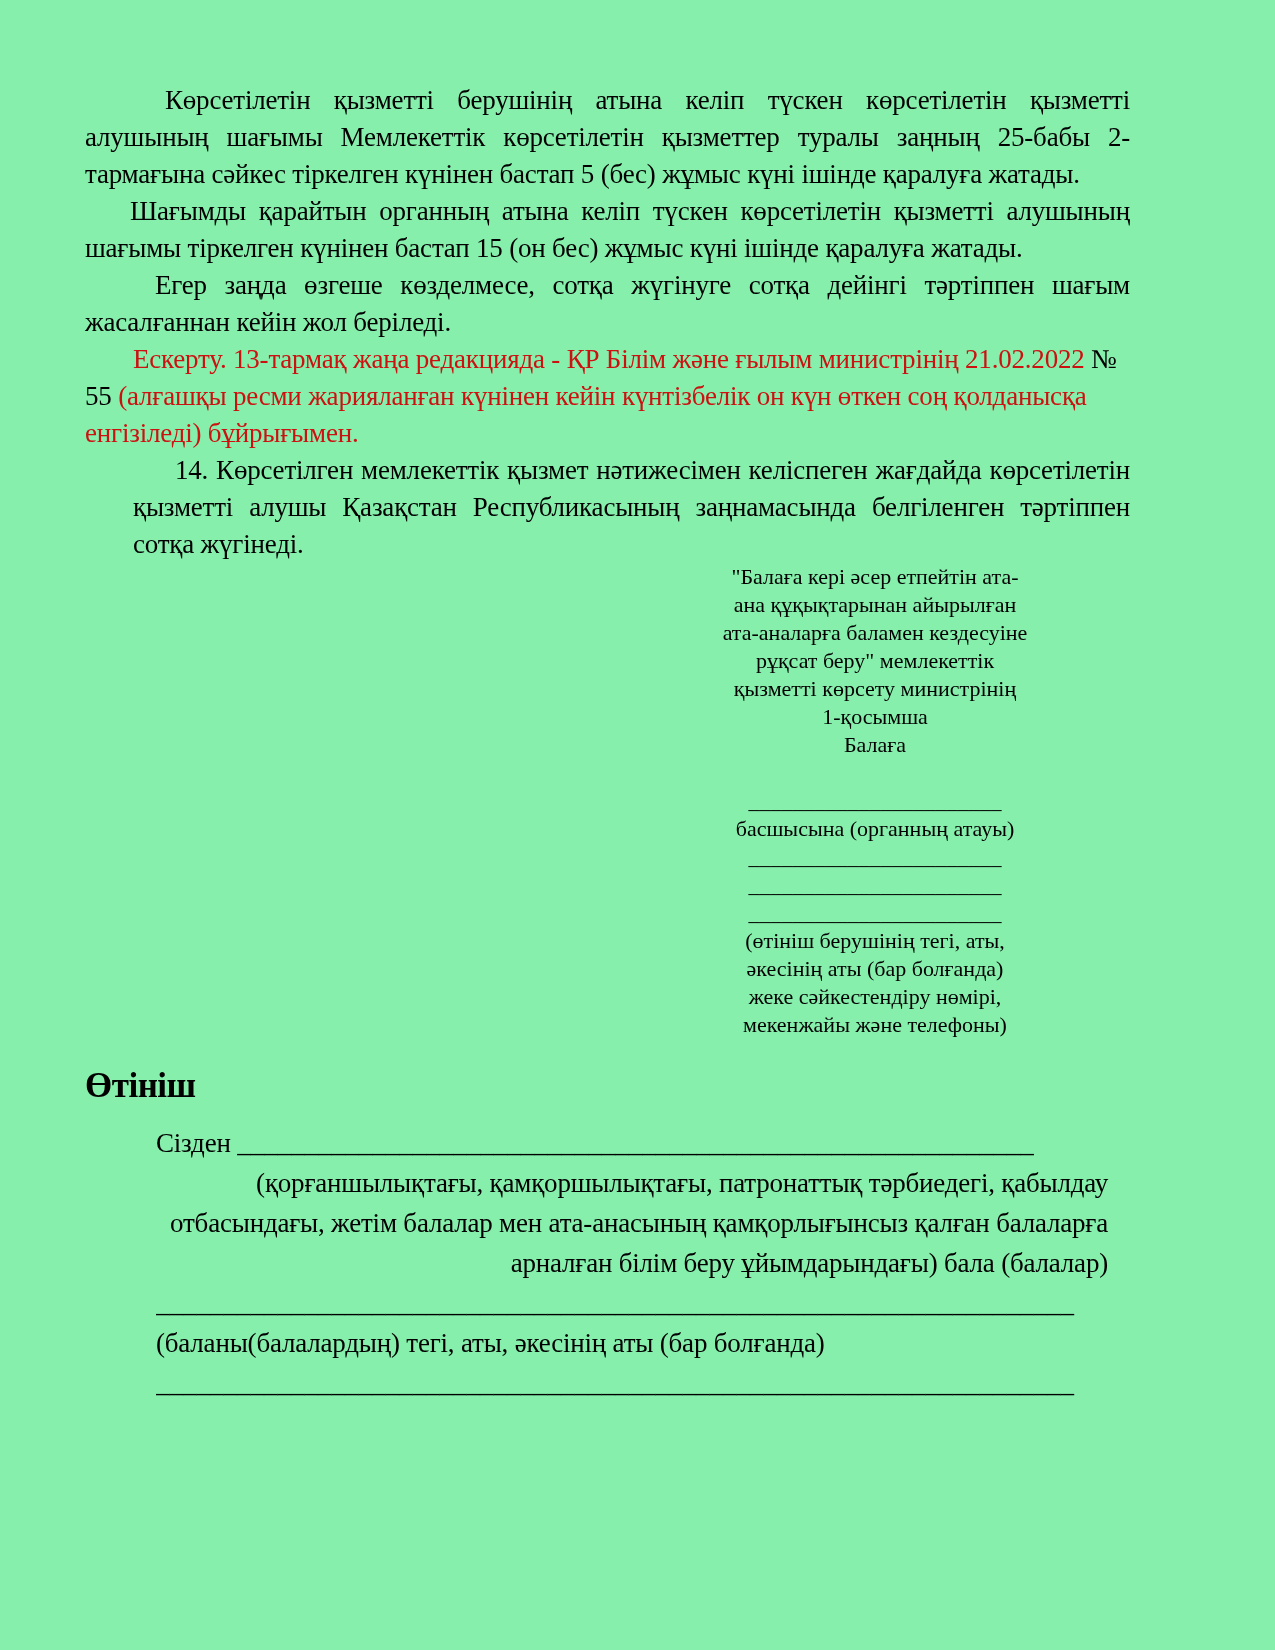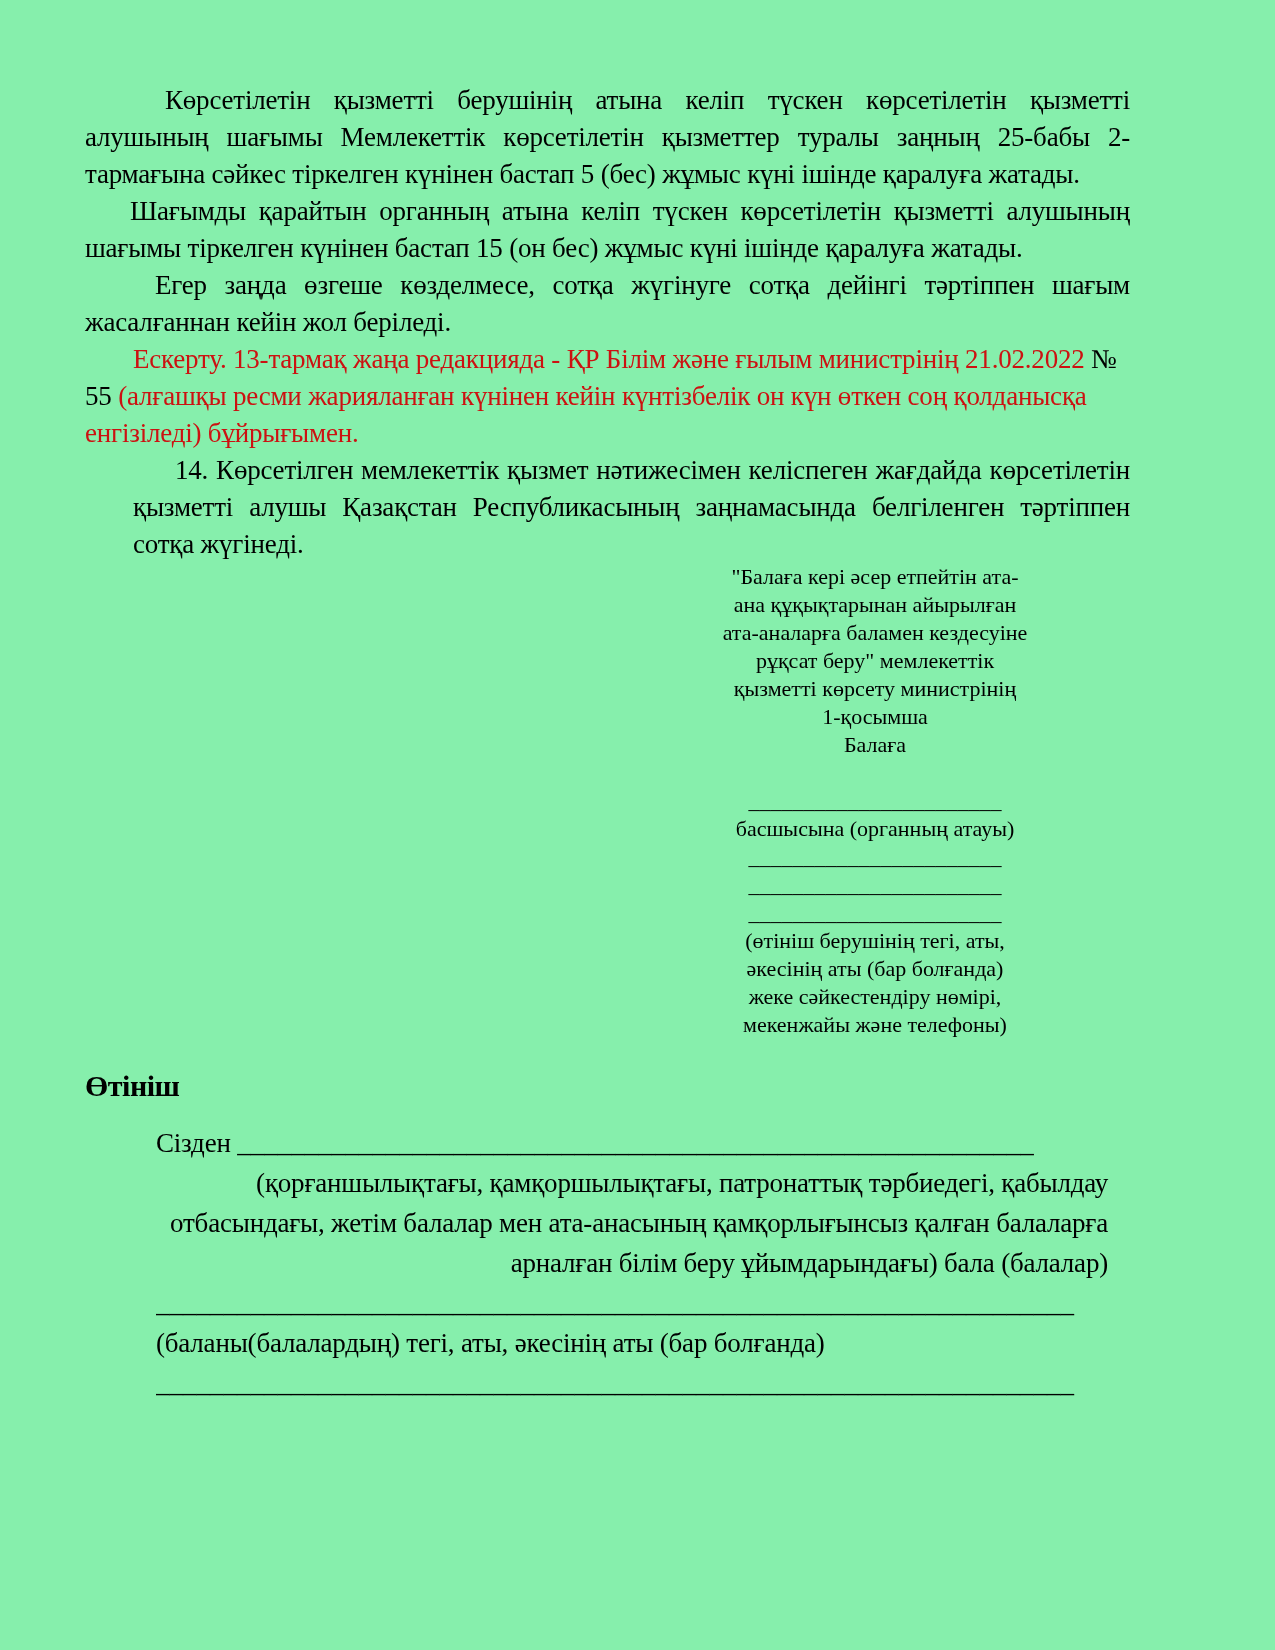--- a/index.html
+++ b/index.html
@@ -37,21 +37,21 @@
     margin-left: 622px;
     font-size: 22px;
     line-height: 28px;
     text-align: center;
     white-space: nowrap;
   }
   .annex-row { height: 28px; overflow: visible; }
   .annex-spacer { height: 28px; }
   .app-title {
     margin: 28px 0 18px 0;
-    font-size: 30px;
+    font-size: 35px;
     line-height: 38px;
     font-weight: bold;
     letter-spacing: -0.5px;
   }
   .form-block {
     margin-left: 71px;
     width: 952px;
     font-size: 27px;
     line-height: 40px;
     letter-spacing: -0.2px;

